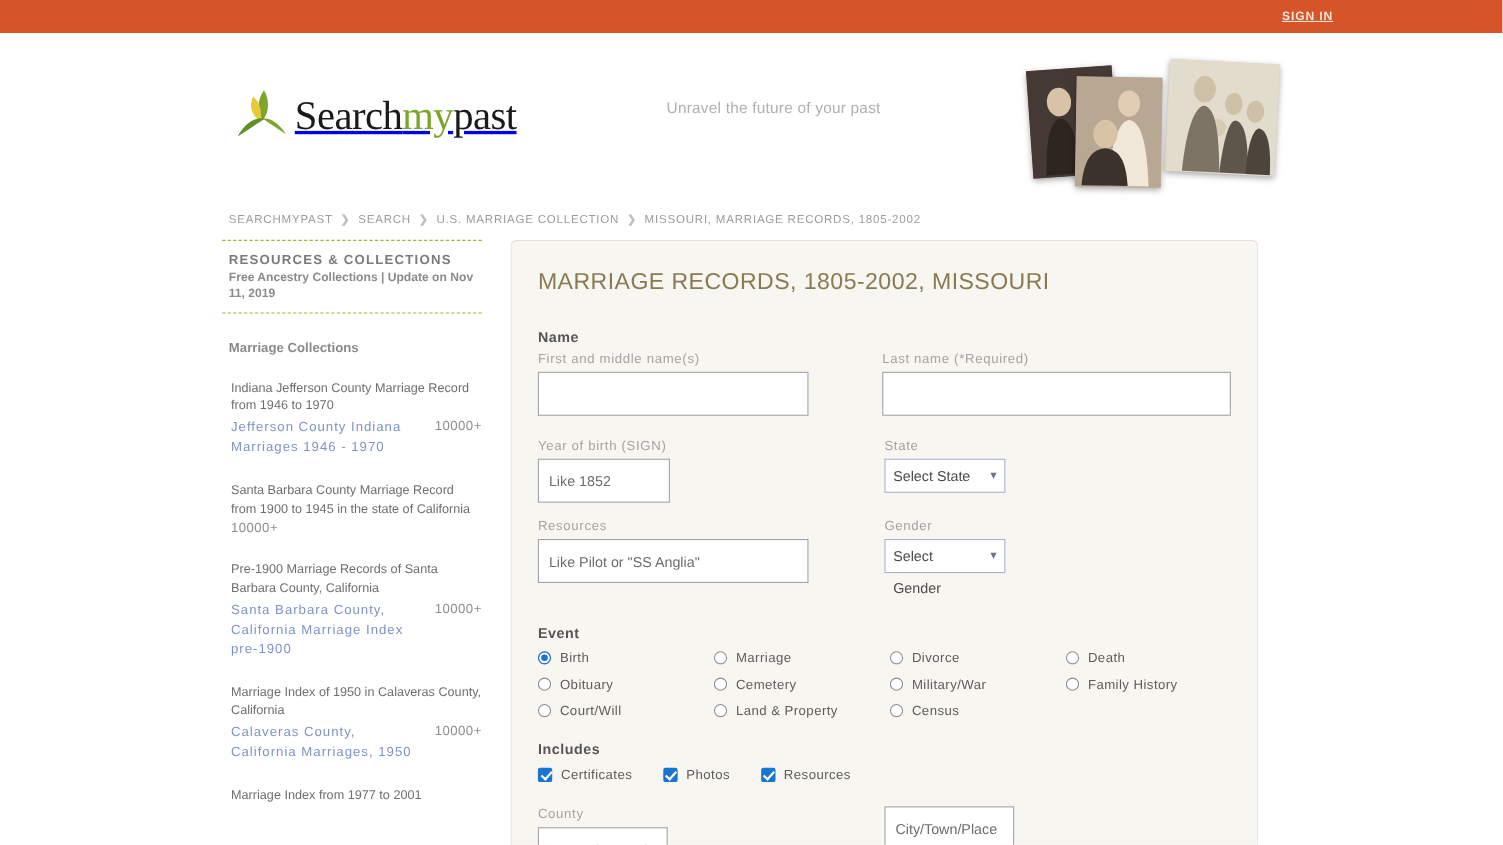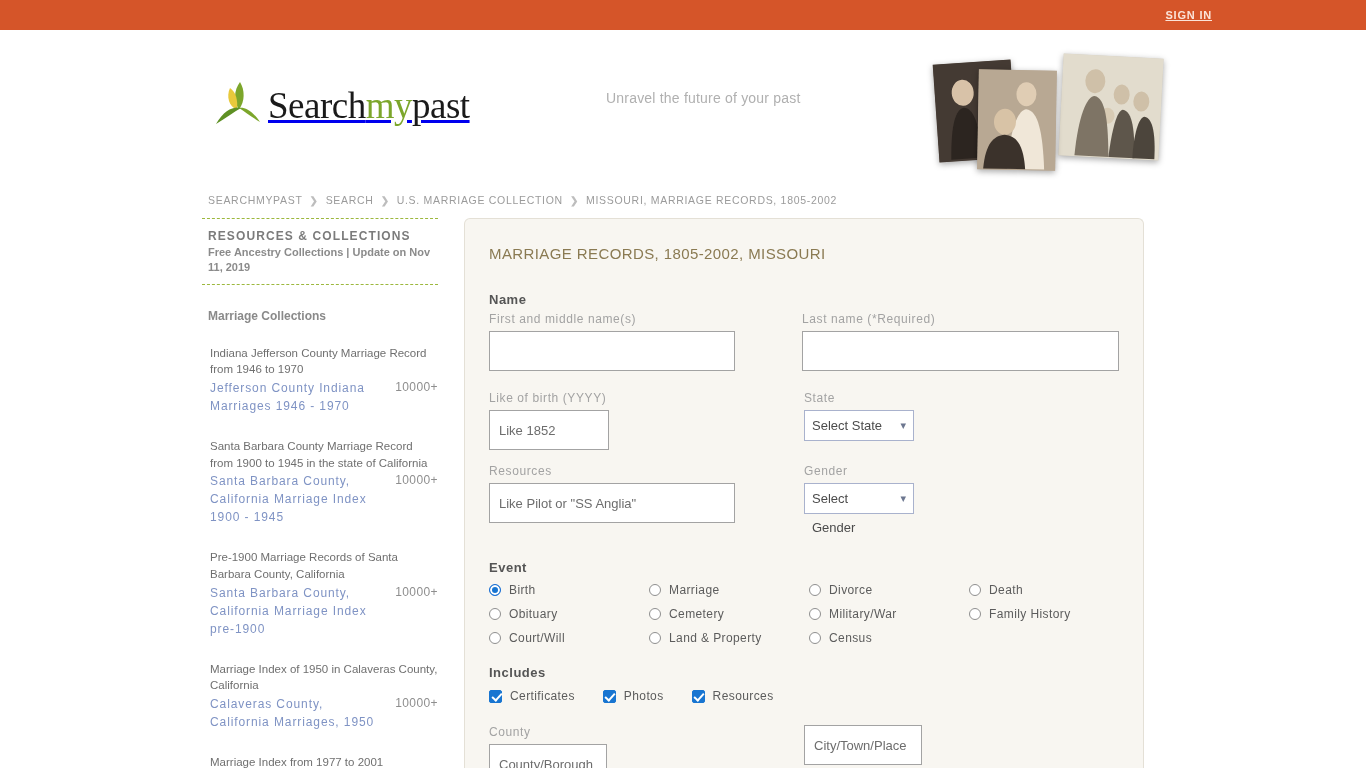--- a/index.html
+++ b/index.html
@@ -177,21 +177,21 @@
     border: 1px solid #e4e0d6;
     border-radius: 6px;
     border-bottom: none;
     border-bottom-left-radius: 0;
     border-bottom-right-radius: 0;
     padding: 26px 24px 0 24px;
     min-height: 546px;
   }
   .panel h2 {
     margin: 0 0 30px 0;
-    font-size: 15px;
+    font-size: 21px;
     font-weight: 400;
     color: #8a7a52;
     letter-spacing: 0.4px;
   }
 
   .grp-title {
     font-size: 13px;
     font-weight: 700;
     color: #555;
     letter-spacing: 0.5px;
@@ -379,21 +379,20 @@
       <div class="coll-desc">Indiana Jefferson County Marriage Record from 1946 to 1970</div>
       <div class="coll-row">
         <a class="coll-link" href="#">Jefferson County Indiana Marriages 1946 - 1970</a>
         <span class="coll-count">10000+</span>
       </div>
     </div>
 
     <div class="coll-item">
       <div class="coll-desc">Santa Barbara County Marriage Record from 1900 to 1945 in the state of California</div>
       <div class="coll-row">
-        <a class="coll-link" href="#">Santa Barbara County, California Marriage Index 1900 - 1945</a>
         <span class="coll-count">10000+</span>
       </div>
     </div>
 
     <div class="coll-item">
       <div class="coll-desc">Pre-1900 Marriage Records of Santa Barbara County, California</div>
       <div class="coll-row">
         <a class="coll-link" href="#">Santa Barbara County, California Marriage Index pre-1900</a>
         <span class="coll-count">10000+</span>
       </div>
@@ -427,21 +426,21 @@
         <input class="txt w-wide" type="text" placeholder="" style="">
       </div>
       <div class="col-r">
         <label class="fld-label">Last name (*Required)</label>
         <input class="txt w-wider" type="text" placeholder="" style="">
       </div>
     </div>
 
     <div class="row2 mt20">
       <div class="col-l">
-        <label class="fld-label">Like of birth (YYYY)</label>
+        <label class="fld-label">Year of birth (SIGN)</label>
         <input class="txt w-mid" type="text" placeholder="Like 1852" style="">
       </div>
       <div class="col-r">
         <label class="fld-label">State</label>
         <div class="sel">
           <span>Select State</span>
           <span class="chev">▾</span>
         </div>
       </div>
     </div>

